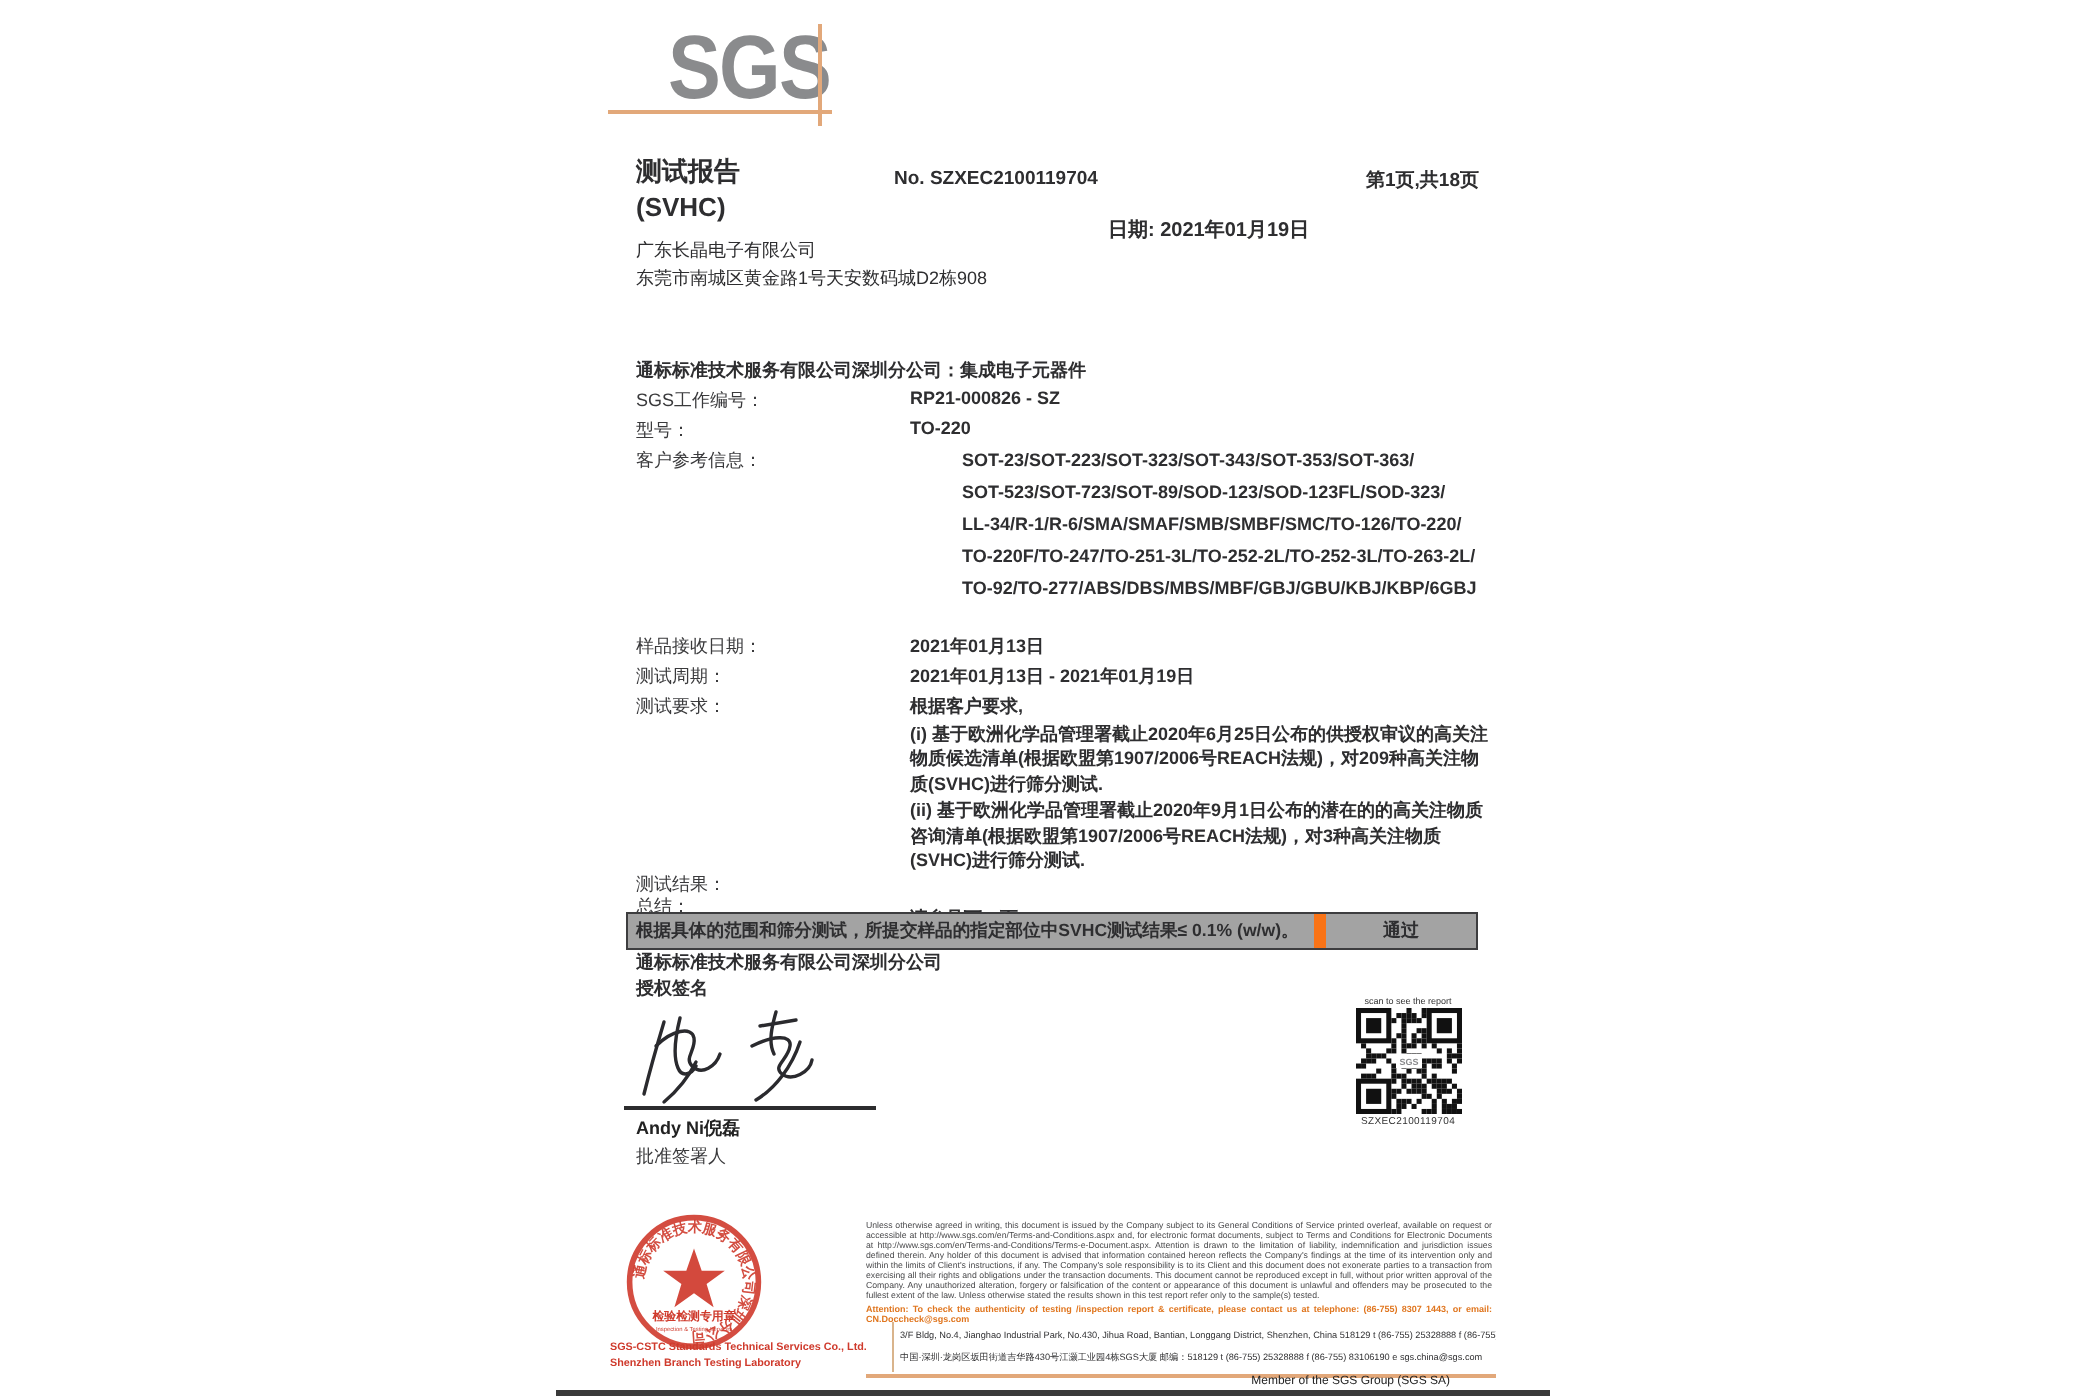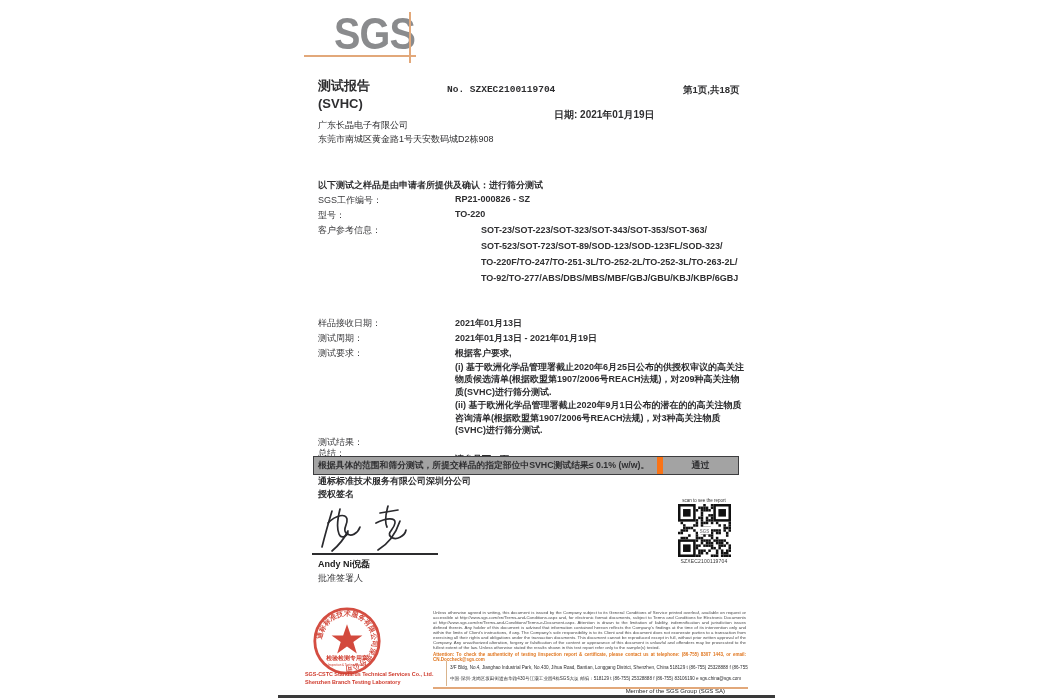--- a/index.html
+++ b/index.html
@@ -7,21 +7,21 @@
   .canvas{position:relative;width:1050px;height:700px;overflow:hidden;background:#fff;}
   .abs{position:absolute;}
 
   
   .sgs-logo{left:334px;top:12px;font-size:45px;font-weight:bold;color:#8a8b8d;letter-spacing:-1px;transform:scaleX(.88);transform-origin:left top;line-height:44px;}
   .logo-hline{left:304px;top:55px;width:112px;height:2px;background:#e2a87a;}
   .logo-vline{left:409px;top:12px;width:2px;height:51px;background:#e2a87a;}
 
   
   .doc-title{left:318px;top:77px;font-size:13px;font-weight:bold;color:#2e2e30;line-height:18px;}
-  .hdr-no{left:447px;top:84px;font-size:9.5px;font-weight:bold;color:#2e2e30;font-family:Liberation Mono, monospace;}
+  .hdr-no{left:447px;top:84px;font-size:9.5px;font-weight:bold;color:#2e2e30;}
   .hdr-date{left:554px;top:84px;font-size:10px;font-weight:bold;color:#2e2e30;margin-top:24px;}
   .hdr-page{left:683px;top:84px;font-size:9.5px;font-weight:bold;color:#2e2e30;}
 
   .applicant{left:318px;top:118px;font-size:9px;font-weight:400;line-height:14px;color:#2e2e30;}
   .intro{left:318px;top:179px;font-size:9px;font-weight:600;color:#2e2e30;}
 
   .flabel{left:318px;font-size:9px;color:#3a3a3c;}
   .fvalue{left:455px;font-size:9px;font-weight:bold;color:#2e2e30;}
   .mlines div{line-height:16px;margin-left:26px;}
   .req-block{width:292px;line-height:12.5px;font-weight:bold;}
@@ -71,32 +71,33 @@
   </div>
   <div class="abs hdr-no">No. SZXEC2100119704</div>
   <div class="abs hdr-date">日期: 2021年01月19日</div>
   <div class="abs hdr-page">第1页,共18页</div>
 
   <div class="abs applicant">
     <div>广东长晶电子有限公司</div>
     <div>东莞市南城区黄金路1号天安数码城D2栋908</div>
   </div>
 
-  <div class="abs intro">以下测试之样品是由申请者所提供及确认：进行筛分测试</div>
+  <div class="abs intro">通标标准技术服务有限公司深圳分公司：集成电子元器件</div>
 
   <div class="abs flabel" style="top:194px">SGS工作编号：</div>
   <div class="abs fvalue" style="top:194px">RP21-000826 - SZ</div>
 
   <div class="abs flabel" style="top:209px">型号：</div>
   <div class="abs fvalue" style="top:209px">TO-220</div>
 
   <div class="abs flabel" style="top:224px">客户参考信息：</div>
   <div class="abs fvalue mlines" style="top:222px">
       <div>SOT-23/SOT-223/SOT-323/SOT-343/SOT-353/SOT-363/</div>
       <div>SOT-523/SOT-723/SOT-89/SOD-123/SOD-123FL/SOD-323/</div>
+      <div>LL-34/R-1/R-6/SMA/SMAF/SMB/SMBF/SMC/TO-126/TO-220/</div>
       <div>TO-220F/TO-247/TO-251-3L/TO-252-2L/TO-252-3L/TO-263-2L/</div>
       <div>TO-92/TO-277/ABS/DBS/MBS/MBF/GBJ/GBU/KBJ/KBP/6GBJ</div>
     </div>
 
   <div class="abs flabel" style="top:317px">样品接收日期：</div>
   <div class="abs fvalue" style="top:317px">2021年01月13日</div>
 
   <div class="abs flabel" style="top:332px">测试周期：</div>
   <div class="abs fvalue" style="top:332px">2021年01月13日 - 2021年01月19日</div>
 

